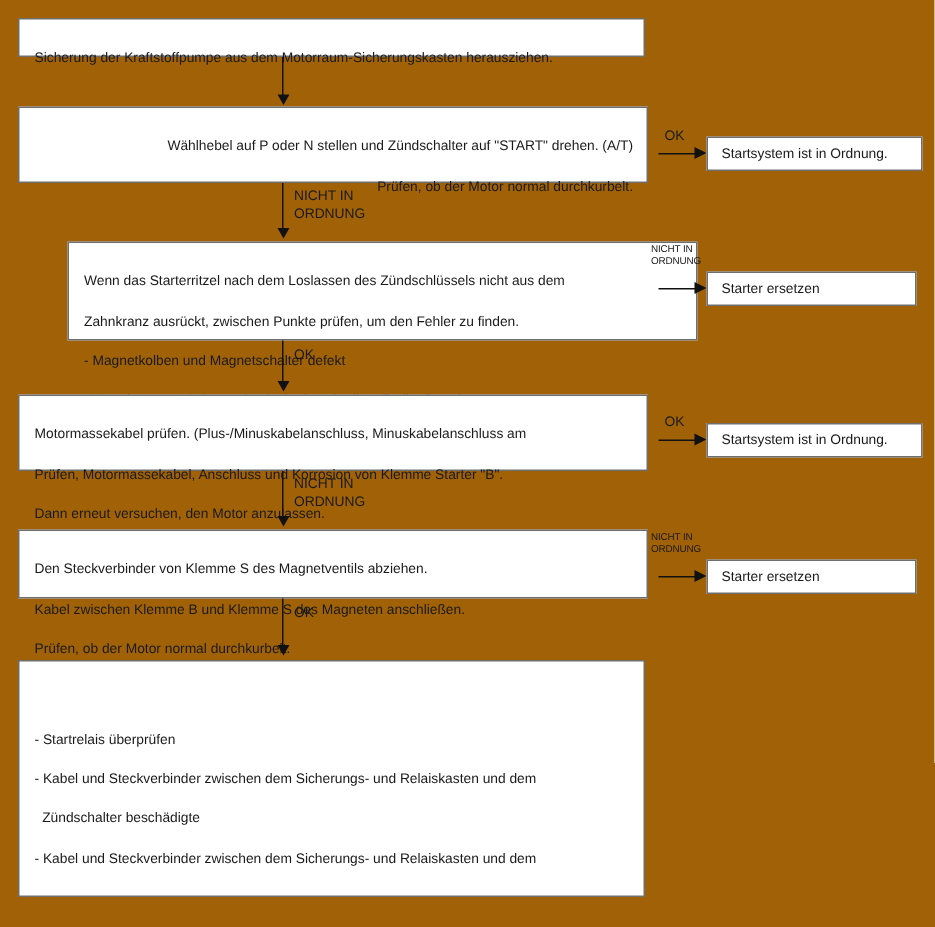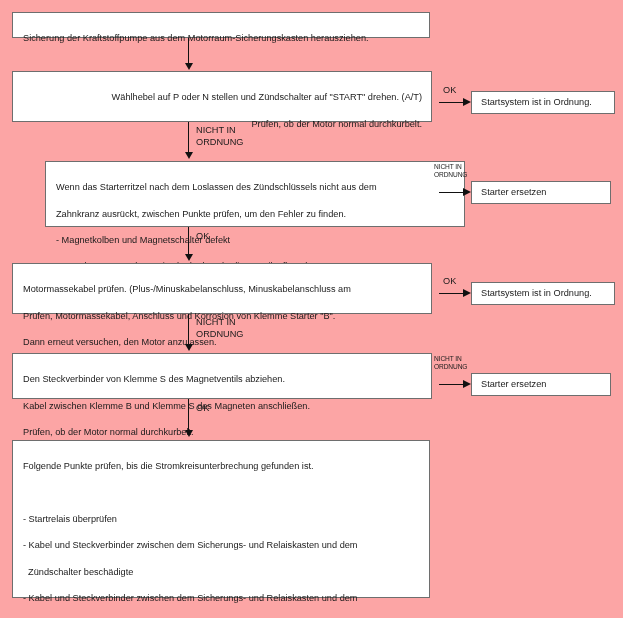--- a/index.html
+++ b/index.html
@@ -8,21 +8,21 @@
     background: #ffffff;
   }
   body {
     font-family: "Liberation Sans", sans-serif;
     color: #1a1a1a;
   }
   #canvas {
     position: relative;
     width: 623px;
     height: 618px;
-    background: #fca5a5;
+    background: #a16207;
     overflow: hidden;
   }
   .box {
     position: absolute;
     box-sizing: border-box;
     border: 1px solid #6e6e6e;
     background: #ffffff;
     font-size: 9.2px;
     line-height: 13.2px;
     color: #1a1a1a;
@@ -165,21 +165,20 @@
   <div class="harrow" style="left:463px; top:379.5px;"></div>
   <div class="result-box" style="left:471px; top:373px; width:140px; height:23px;">
     <span>Starter ersetzen</span>
   </div>
 
   <div class="vline" style="left:188px; top:399px; height:32px;"></div>
   <div class="varrow" style="left:184.5px; top:430px;"></div>
   <div class="edge-label" style="left:196px; top:403px;">OK</div>
 
   <div class="box" style="left:12px; top:440px; width:418px; height:158px;">
-    <div class="line">Folgende Punkte prüfen, bis die Stromkreisunterbrechung gefunden ist.</div>
     <div class="blankline"></div>
     <div class="line">- Startrelais überprüfen</div>
     <div class="line">- Kabel und Steckverbinder zwischen dem Sicherungs- und Relaiskasten und dem</div>
     <div class="line">  Zündschalter beschädigte</div>
     <div class="line">- Kabel und Steckverbinder zwischen dem Sicherungs- und Relaiskasten und dem</div>
     
     
     
     
     

